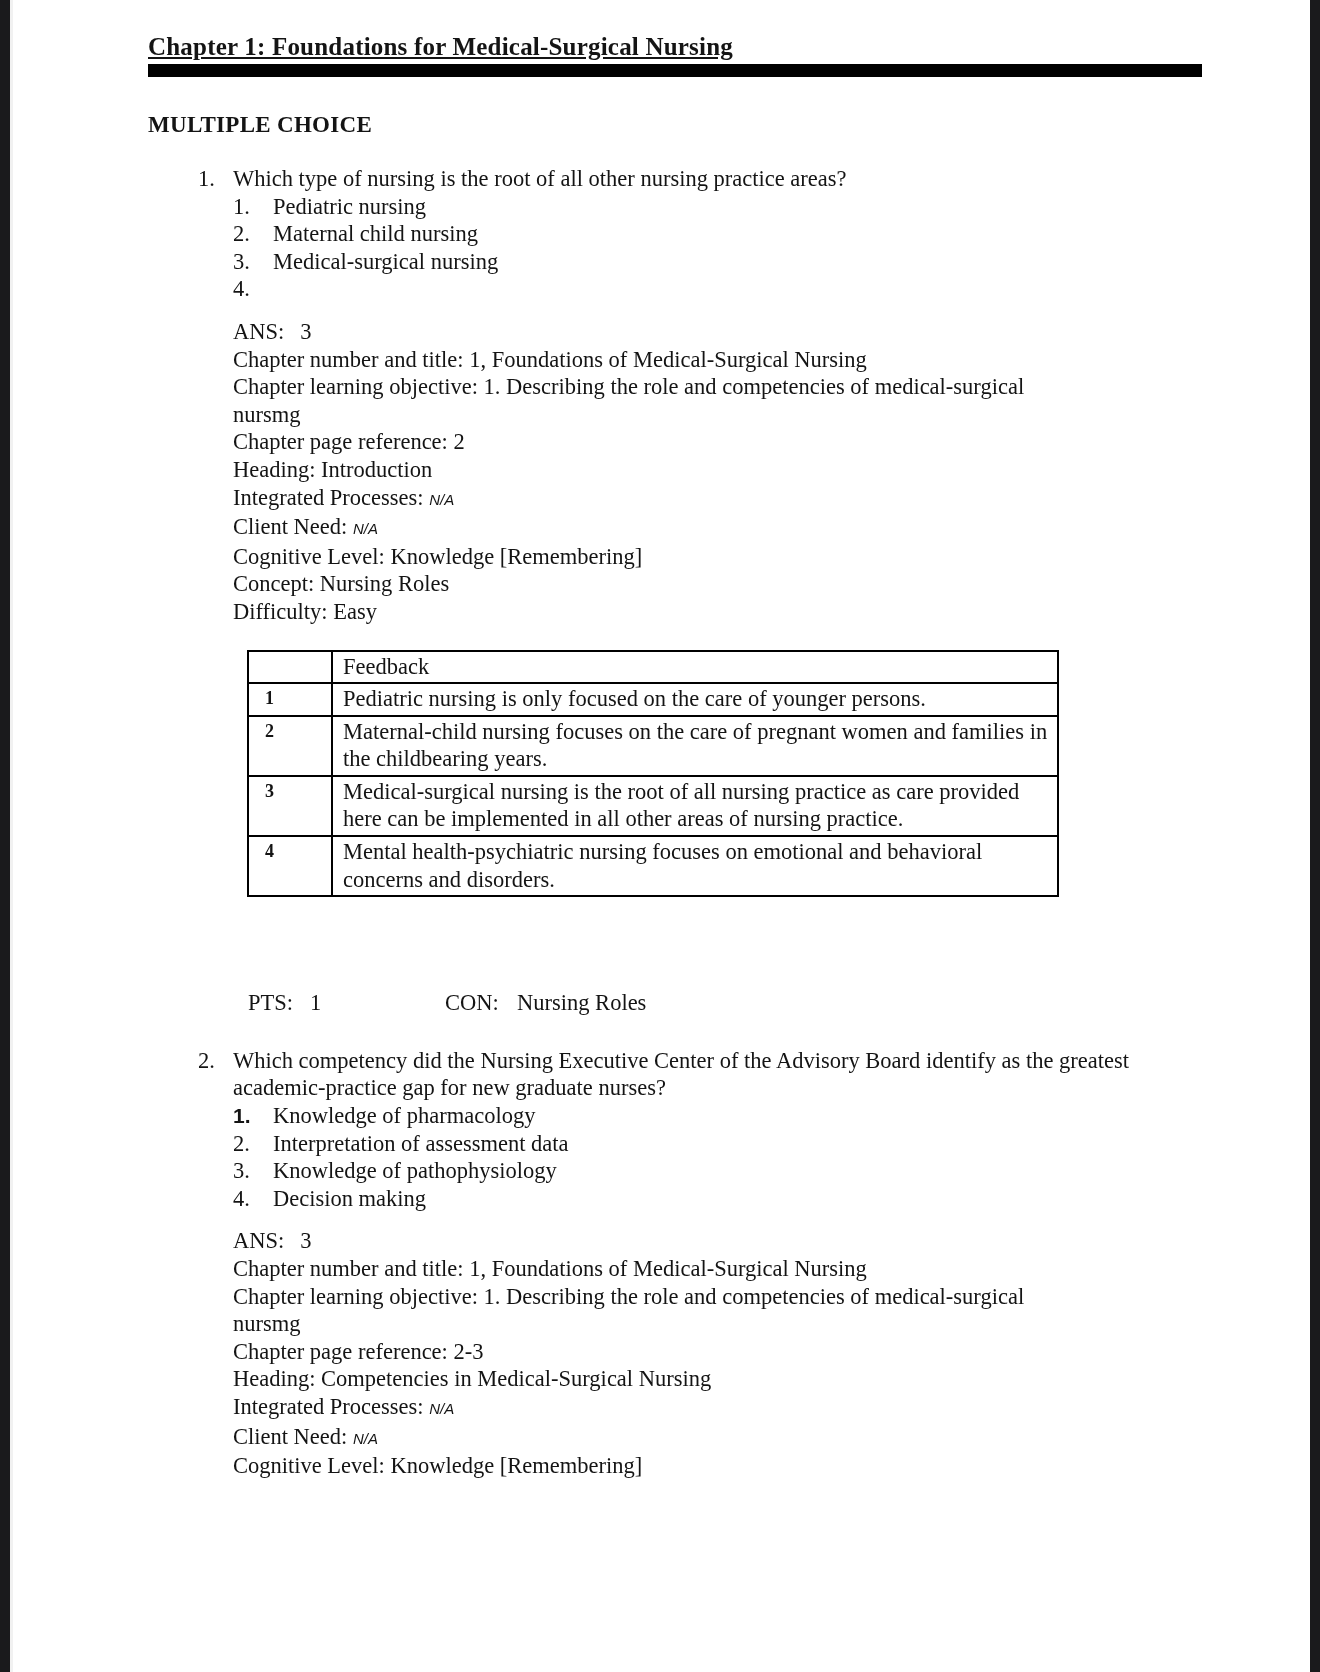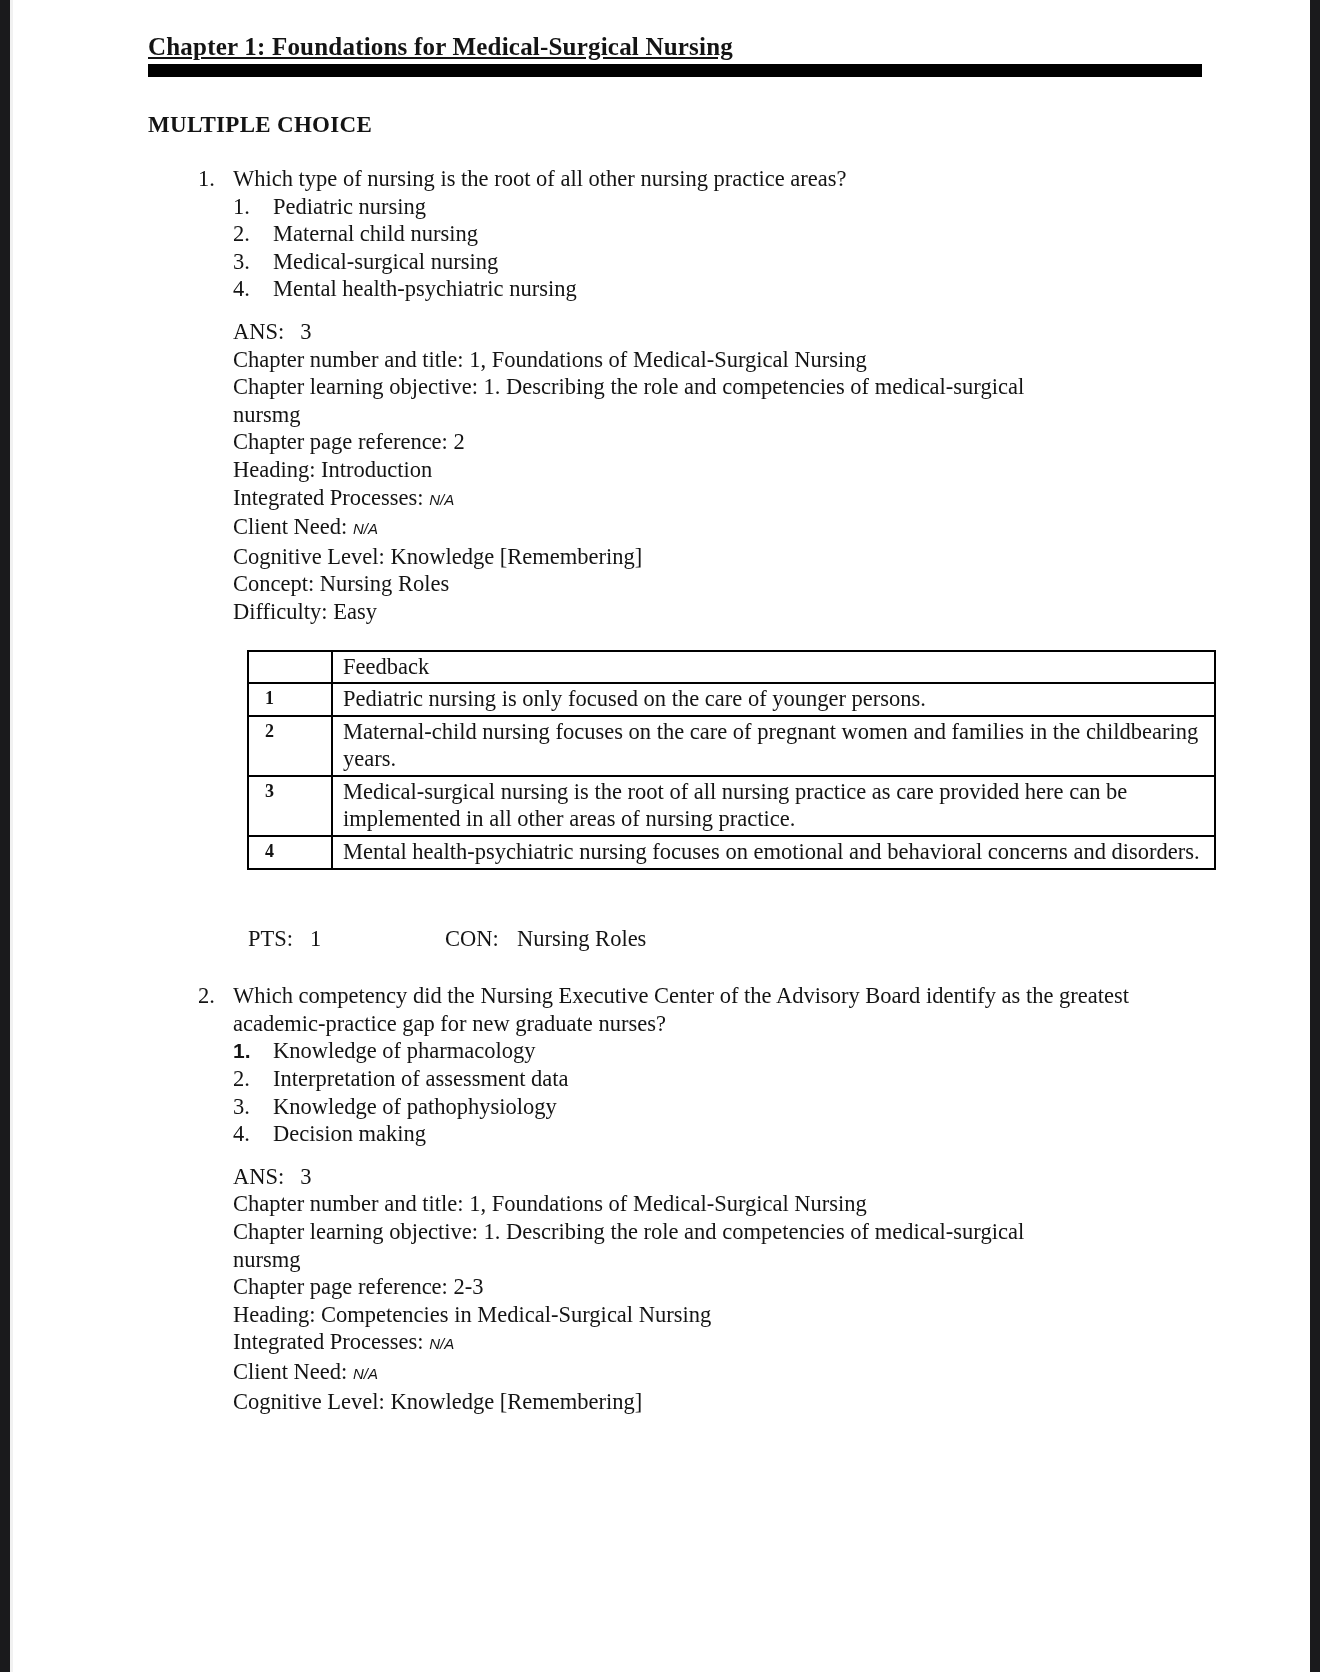--- a/index.html
+++ b/index.html
@@ -49,36 +49,36 @@
   .opt-num.bold-sans { font-family: "Liberation Sans", sans-serif; font-weight: bold; font-size: 21px; }
   .opt-text { width: 880px; }
 
   .ans-block { margin-top: 15px; margin-left: 85px; }
   .ans-line .ans-val { margin-left: 16px; }
   .na { font-family: "Liberation Sans", sans-serif; font-style: italic; font-size: 15px; }
 
   table.feedback {
     margin-top: 24px; margin-left: 99px;
     border-collapse: collapse;
-    width: 969px;
+    width: 812px;
     table-layout: fixed;
   }
   table.feedback td {
     border: 2px solid #000000;
     font-size: 22.5px; line-height: 27.6px;
     padding: 1px 8px 2px 10px;
     vertical-align: top;
   }
   table.feedback td.numcol {
     width: 58px;
     font-weight: bold; font-size: 18px;
     padding-left: 16px;
   }
 
-  .pts-row { margin-top: 55px; margin-left: 100px; }
+  .pts-row { margin-top: 92px; margin-left: 100px; }
   .pts-row .pts-label { display: inline-block; width: 62px; }
   .pts-row .pts-value { display: inline-block; width: 135px; }
   .pts-row .con-label { display: inline-block; width: 72px; }
 
   .q2 { margin-top: 30px; }
   .ans-block-2 { margin-top: 15px; margin-left: 85px; }
 </style>
 </head>
 <body>
 
@@ -105,21 +105,20 @@
     <div class="opt-row line">
       <span class="opt-num">2.</span>
       <span class="opt-text">Maternal child nursing</span>
     </div>
     <div class="opt-row line">
       <span class="opt-num">3.</span>
       <span class="opt-text">Medical-surgical nursing</span>
     </div>
     <div class="opt-row line">
       <span class="opt-num">4.</span>
-      <span class="opt-text">Mental health-psychiatric nursing</span>
     </div>
 
     <div class="ans-block">
       <div class="line ans-line">
         <span>ANS:</span><span class="ans-val">3</span>
       </div>
       <div class="line"><span>Chapter number and title: 1, Foundations of Medical-Surgical Nursing</span></div>
       <div class="line"><span>Chapter learning objective: 1. Describing the role and competencies of medical-surgical</span></div>
       <div class="line"><span>nursmg</span></div>
       <div class="line"><span>Chapter page reference: 2</span></div>

